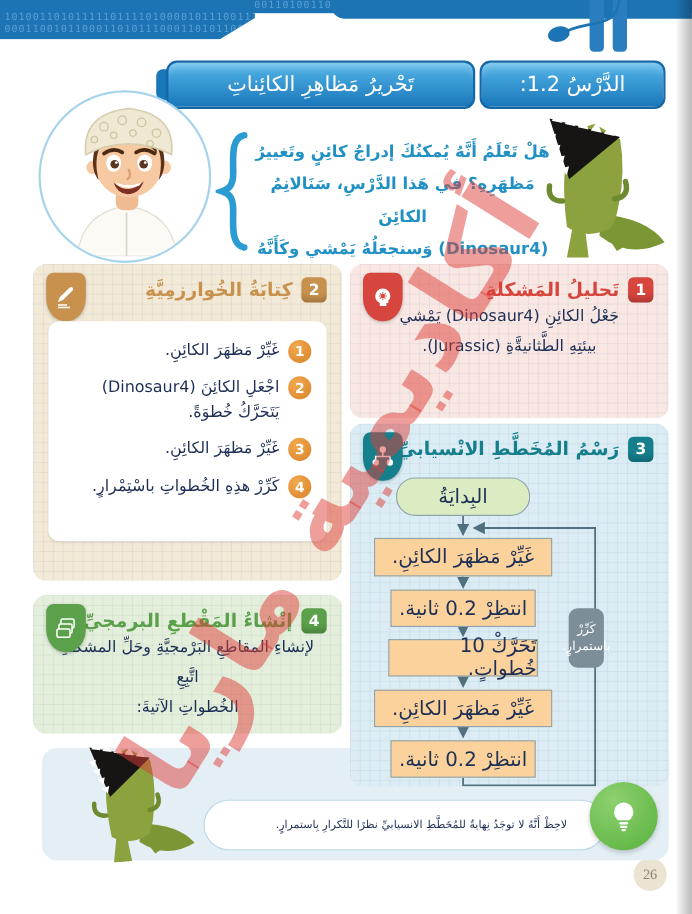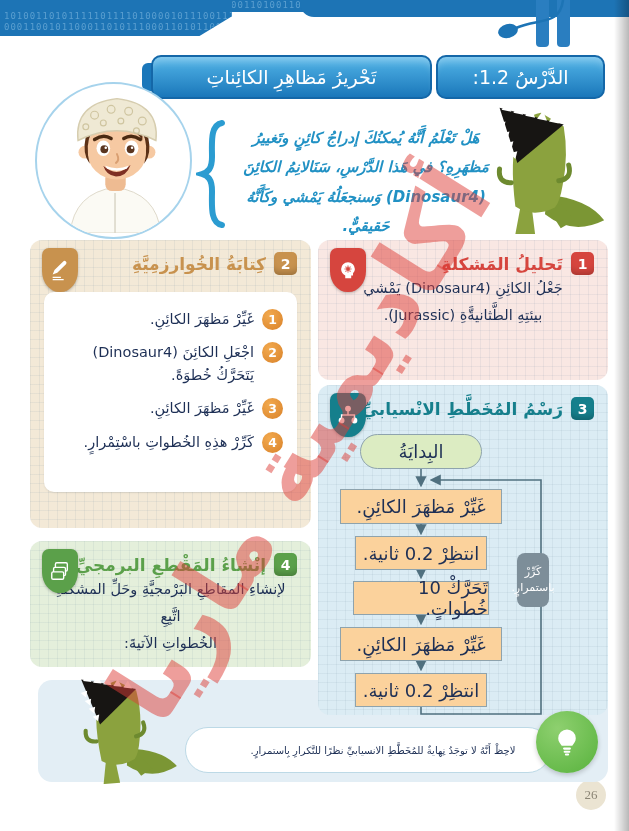--- a/index.html
+++ b/index.html
@@ -22,21 +22,21 @@
            color:#fff;font-weight:normal;font-size:19px;display:flex;align-items:center;justify-content:center;
            box-sizing:border-box;}
   .hdr-lesson{left:436px;width:169px;}
   .hdr-title{left:151px;width:281px;}
   .hdr-nub{position:absolute;left:142px;top:63px;width:18px;height:28px;background:#1a77ba;border-radius:6px;}
   
   .boy-circle{position:absolute;left:35px;top:82px;width:153px;height:153px;border-radius:50%;
               border:2px solid #a6d3ec;background:#fff;overflow:hidden;}
   .brace{position:absolute;left:196px;top:118px;}
   .intro-text{position:absolute;left:228px;top:124px;width:276px;text-align:center;color:#2191c4;
-              font-size:15px;font-weight:bold;line-height:1.95;font-style:italic;}
+              font-size:15px;font-weight:bold;line-height:1.95;}
   .dino-top{position:absolute;left:468px;top:96px;width:148px;height:142px;}
   
   .sec{position:absolute;border-radius:12px;box-sizing:border-box;
        background-image:linear-gradient(rgba(110,140,160,.10) 1px,transparent 1px),
                         linear-gradient(90deg,rgba(110,140,160,.10) 1px,transparent 1px);
        background-size:9px 9px;}
   .sec-problem{left:318px;top:240px;width:290px;height:140px;background-color:#f9e7e3;}
   .sec-algo{left:30px;top:240px;width:281px;height:288px;background-color:#f3e9d7;}
   .sec-flow{left:318px;top:385px;width:290px;height:330px;background-color:#dbecf4;z-index:5;}
   .sec-code{left:30px;top:541px;width:281px;height:126px;background-color:#e4efdb;}

